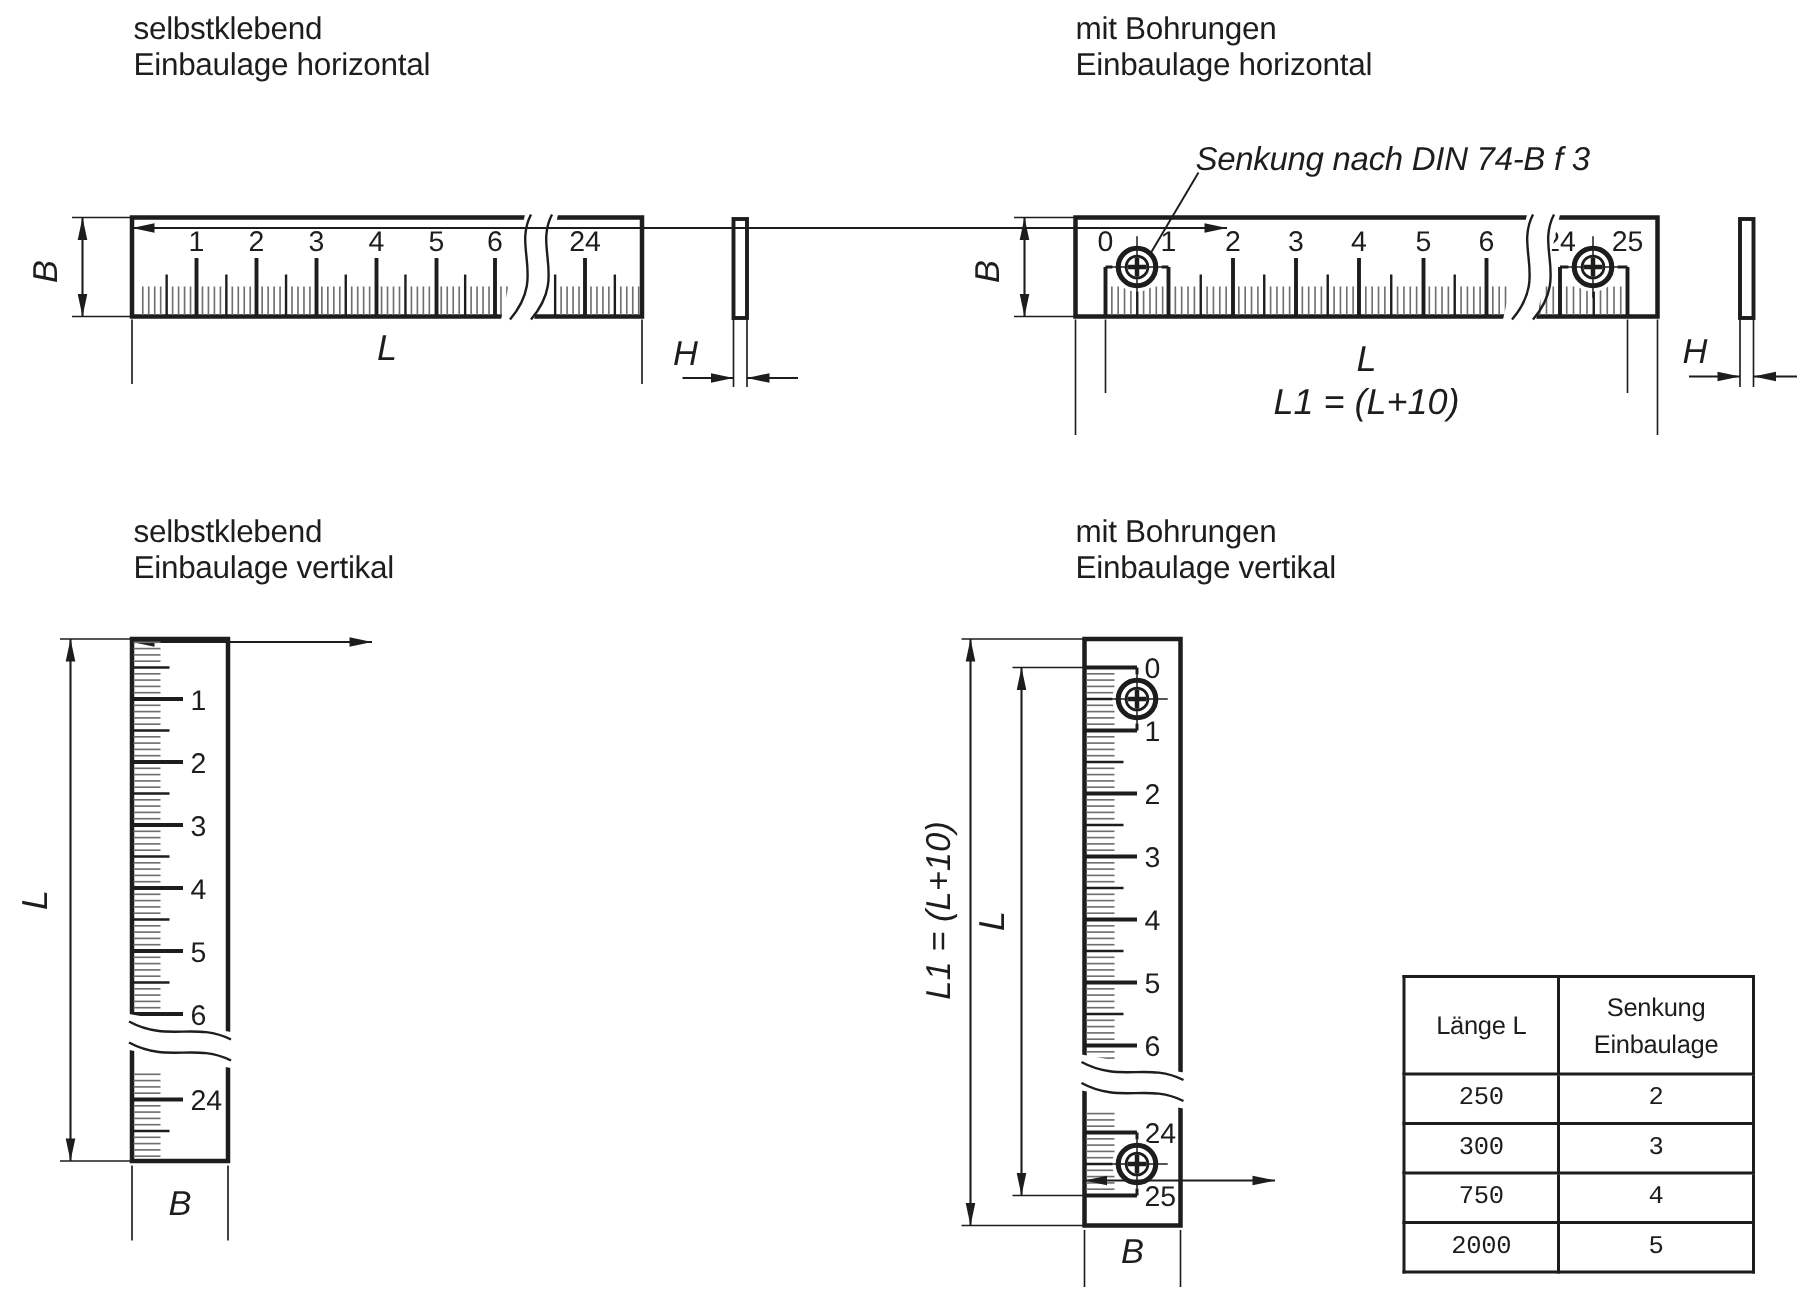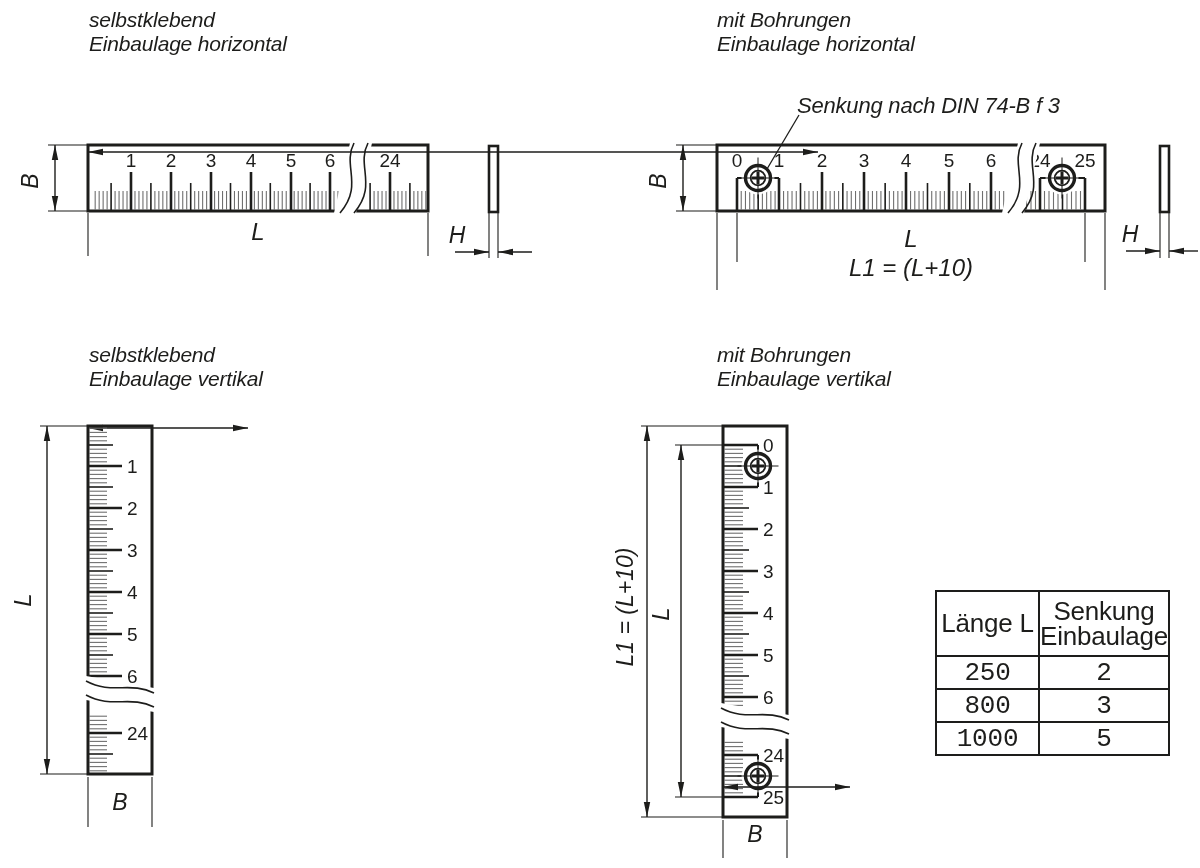--- a/index.html
+++ b/index.html
@@ -6,29 +6,29 @@
   body{
     width:1200px;height:868px;position:relative;overflow:hidden;
     background:#ffffff;color:#1d1d1b;
     font-family:"Liberation Sans",sans-serif;
   }
   #drawing{position:absolute;left:0;top:0;}
   .heading{
     position:absolute;font-size:21px;line-height:24px;letter-spacing:-0.2px;
     white-space:nowrap;
   }
-  .heading span{display:block;font-style:italic;}
+  .heading span{display:block;}
   .annotation{
     position:absolute;font-size:22px;font-style:italic;letter-spacing:-0.2px;
     white-space:nowrap;
   }
   table.spec{
-    position:absolute;left:935px;top:590px;width:233px;
+    position:absolute;left:935px;top:650px;width:233px;
     border-collapse:collapse;table-layout:fixed;
-    font-size:26px;letter-spacing:-0.2px;
+    font-size:17px;letter-spacing:-0.2px;
   }
   table.spec td,table.spec th{
     border:2px solid #1d1d1b;text-align:center;vertical-align:middle;
     font-weight:normal;padding:0;
   }
   table.spec th{height:63px;line-height:25px;}
   table.spec td{height:31px;font-family:Liberation Mono, monospace;}
   col.c1{width:103px;} col.c2{width:130px;}
 </style>
 </head>
@@ -558,21 +558,25 @@
     <th>
       <span>Senkung</span>
       <span>Einbaulage</span>
     </th>
   </tr>
   <tr>
     <td>250</td>
     <td>2</td>
   </tr>
   <tr>
-    <td>800</td>
+    <td>300</td>
     <td>3</td>
   </tr>
   <tr>
-    <td>1000</td>
+    <td>750</td>
+    <td>4</td>
+  </tr>
+  <tr>
+    <td>2000</td>
     <td>5</td>
   </tr>
 </tbody>
   </table>
 
 </body></html>

